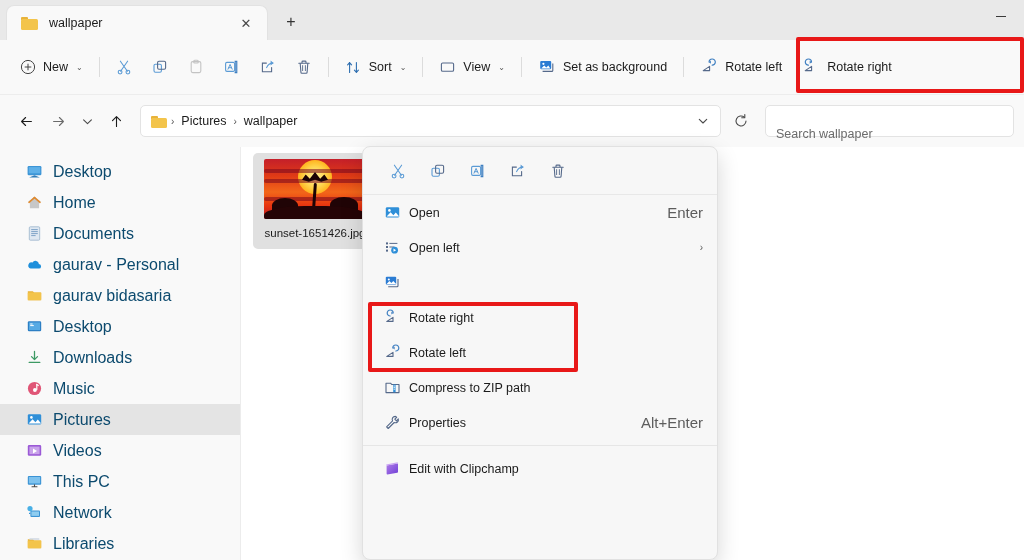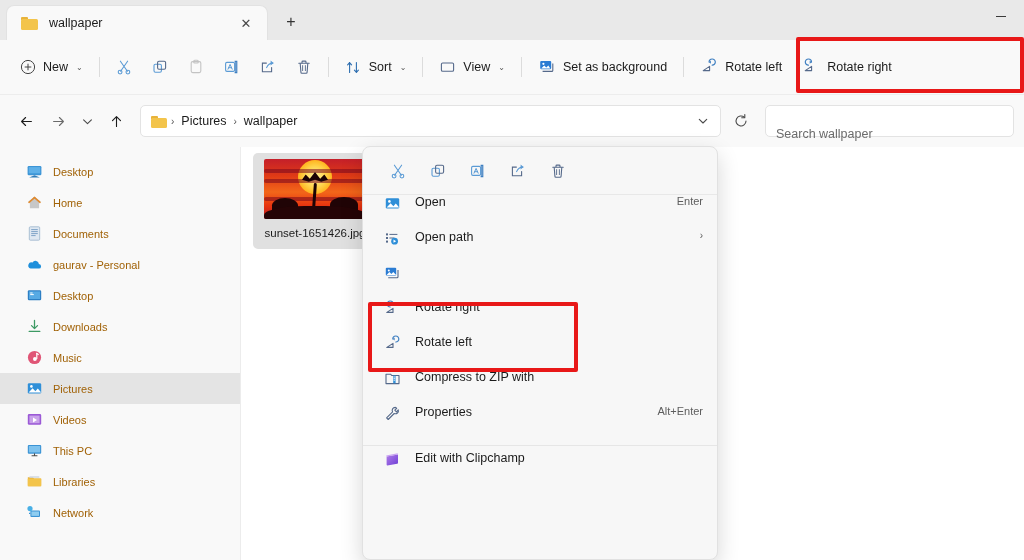--- a/index.html
+++ b/index.html
@@ -136,21 +136,21 @@
   
   .sidebar {
     position: absolute; left: 0; top: 147px; width: 240px; height: 413px;
     background: #f9f9f9;
     padding-top: 9px;
     overflow: hidden;
   }
   .navitem {
     height: 31px; display: flex; align-items: center;
     padding-left: 26px; gap: 10px;
-    font-size: 11px; color: #a16207;
+    font-size: 16px; color: #0c4a6e;
   }
   .navitem.selected { background: #e4e4e4; }
   .navicon { width: 17px; height: 17px; flex: 0 0 17px; position: relative; }
 
   
   .content {
     position: absolute; left: 240px; top: 147px; width: 784px; height: 413px;
     background: #ffffff;
     border-left: 1px solid #ececec;
   }
@@ -209,27 +209,27 @@
   .ctx-iconrow {
     height: 48px; display: flex; align-items: center; gap: 6px;
     padding: 0 18px;
     border-bottom: 1px solid #e8e8e8;
   }
   .ctx-iconbtn {
     width: 34px; height: 32px; display: flex; align-items: center; justify-content: center;
     border-radius: 5px;
   }
   .ctx-item {
-    height: 35px; display: flex; align-items: flex-start;
-    padding: 0 14px 0 21px; gap: 14px;
+    height: 35px; display: flex; align-items: center;
+    padding: 0 14px 0 21px; gap: 8px;
     font-size: 12.5px; color: #1b1b1b; position: relative;
   }
   .ctx-item .mi-icon { width: 17px; height: 17px; flex: 0 0 17px; display:flex; align-items:center; justify-content:center;}
   .ctx-item .mi-label { flex: 1 1 auto; white-space: nowrap; }
-  .ctx-item .mi-accel { font-size: 11px; color: #5d5d5d; }
+  .ctx-item .mi-accel { font-size: 15px; color: #5d5d5d; }
   .ctx-item .mi-arrow { font-size: 10px; color: #5d5d5d; margin-left: 8px; }
   .ctx-sep { height: 1px; background: #e6e6e6; margin: 5px 0; }
 
   
   .redbox {
     position: absolute; border: 4px solid #e81818; border-radius: 2px;
     pointer-events: none;
   }
   #redbox-toolbar { left: 796px; top: 37px; width: 228px; height: 56px; }
   #redbox-menu    { left: 368px; top: 302px; width: 210px; height: 70px; }
@@ -453,20 +453,29 @@
 
     <div class="navitem">
       <span class="navicon">
         <svg width="17" height="17" viewBox="0 0 17 17">
           <path d="M4.6 12.6h8.1a2.3 2.3 0 0 0 .2-4.6 3.5 3.5 0 0 0-6.4-1.6A2.9 2.9 0 0 0 4.6 12.6z" fill="#1e8fdb"></path>
         </svg>
       </span>
       <span>gaurav - Personal</span>
     </div>
 
+    <div class="navitem">
+      <span class="navicon">
+        <svg width="17" height="17" viewBox="0 0 17 17">
+          <path d="M1.8 4.2h5l1.3 1.4h7.1v7.6H1.8z" fill="#e8b33a"></path>
+          <rect x="1.8" y="5.6" width="13.4" height="7.6" rx="1" fill="#f3c44b"></rect>
+        </svg>
+      </span>
+      <span>gaurav bidasaria</span>
+    </div>
 
     <div class="navitem">
       <span class="navicon">
         <svg width="17" height="17" viewBox="0 0 17 17">
           <rect x="1.8" y="3.2" width="13.4" height="10" rx="1.3" fill="#2d7fc4"></rect>
           <rect x="3" y="4.4" width="11" height="7.6" fill="#57aae4"></rect>
           <path d="M4.2 6h2.4M4.2 7.6h3.6" stroke="#ffffff" stroke-width="1"></path>
         </svg>
       </span>
       <span>Desktop</span>
@@ -523,38 +532,38 @@
           <rect x="2.9" y="4" width="11.2" height="6.4" fill="#7ec2ee"></rect>
           <path d="M6 13.8h5M8.5 11.8v2" stroke="#4a4a4a" stroke-width="1.1" stroke-linecap="round"></path>
         </svg>
       </span>
       <span>This PC</span>
     </div>
 
     <div class="navitem">
       <span class="navicon">
         <svg width="17" height="17" viewBox="0 0 17 17">
-          <path d="M1.8 4.2h5l1.3 1.4h7.1v7.6H1.8z" fill="#e8b33a"></path>
-          <rect x="1.8" y="5.6" width="13.4" height="7.6" rx="1" fill="#f3c44b"></rect>
-          <rect x="3.4" y="3.2" width="10" height="1.6" rx=".6" fill="#cfd8e2"></rect>
-        </svg>
-      </span>
-      <span>Libraries</span>
-    </div>
-
-    <div class="navitem">
-      <span class="navicon">
-        <svg width="17" height="17" viewBox="0 0 17 17">
           <rect x="4.4" y="6.6" width="9.6" height="6.4" rx="1" fill="#3b93d4"></rect>
           <rect x="5.4" y="7.5" width="7.6" height="4.4" fill="#8fcdf0"></rect>
           <circle cx="4" cy="4.6" r="2.6" fill="#49b0e6"></circle>
           <path d="M3 9.4h1.4" stroke="#3b93d4" stroke-width="1.2"></path>
         </svg>
       </span>
       <span>Network</span>
+    </div>
+
+    <div class="navitem">
+      <span class="navicon">
+        <svg width="17" height="17" viewBox="0 0 17 17">
+          <path d="M1.8 4.2h5l1.3 1.4h7.1v7.6H1.8z" fill="#e8b33a"></path>
+          <rect x="1.8" y="5.6" width="13.4" height="7.6" rx="1" fill="#f3c44b"></rect>
+          <rect x="3.4" y="3.2" width="10" height="1.6" rx=".6" fill="#cfd8e2"></rect>
+        </svg>
+      </span>
+      <span>Libraries</span>
     </div>
 
     <div class="navitem">
       
       
     </div>
 
   </div>
 
   <div class="content">
@@ -631,21 +640,21 @@
       <span class="mi-icon">
         <svg width="17" height="17" viewBox="0 0 17 17">
           <rect x="2" y="3.4" width="2" height="2" fill="#55698a"></rect>
           <rect x="2" y="7" width="2" height="2" fill="#55698a"></rect>
           <rect x="2" y="10.6" width="2" height="2" fill="#55698a"></rect>
           <path d="M5.4 4.4h8M5.4 8h5" stroke="#55698a" stroke-width="1"></path>
           <circle cx="10.6" cy="11.2" r="3.4" fill="#2f8fd8"></circle>
           <path d="M9.5 9.6l2.6 1.6-2.6 1.6z" fill="#ffffff"></path>
         </svg>
       </span>
-      <span class="mi-label">Open path</span>
+      <span class="mi-label">Open left</span>
       <span class="mi-arrow">›</span>
     </div>
 
     <div class="ctx-item">
       <span class="mi-icon">
         <svg width="17" height="17" viewBox="0 0 17 17">
           <rect x="1.8" y="2.8" width="10.4" height="7.8" rx="1" fill="#2b7cd3"></rect>
           <circle cx="4.8" cy="5.4" r="1" fill="#ffffff"></circle>
           <path d="M2.6 10l2.8-3 2 2 1.9-2 2.8 3z" fill="#ffffff"></path>
           <path d="M4.2 12.8h8.8a1 1 0 0 0 1-1V5.1" fill="none" stroke="#55698a" stroke-width="1.1" stroke-linejoin="round"></path>
@@ -677,21 +686,21 @@
 
 
     <div class="ctx-item">
       <span class="mi-icon">
         <svg width="17" height="17" viewBox="0 0 17 17">
           <path d="M2 4.2h4.6l1.1 1.3h7.3v8.1H2z" fill="none" stroke="#55698a" stroke-width="1.1" stroke-linejoin="round"></path>
           <rect x="9.2" y="5.6" width="2.4" height="7.6" fill="#2f8fd8"></rect>
           <path d="M9.6 7h1.6M9.6 8.6h1.6M9.6 10.2h1.6" stroke="#ffffff" stroke-width=".8"></path>
         </svg>
       </span>
-      <span class="mi-label">Compress to ZIP with</span>
+      <span class="mi-label">Compress to ZIP path</span>
     </div>
 
 
     <div class="ctx-item">
       <span class="mi-icon">
         <svg width="17" height="17" viewBox="0 0 17 17">
           <path d="M11.2 2.4a3 3 0 0 0-2.6 4.5L2.6 12.9l1.6 1.6 6-6a3 3 0 0 0 4.1-3.6l-1.9 1.9-1.6-1.6 1.9-1.9a3 3 0 0 0-1.5-.9z" fill="none" stroke="#55698a" stroke-width="1.1" stroke-linejoin="round"></path>
         </svg>
       </span>
       <span class="mi-label">Properties</span>

